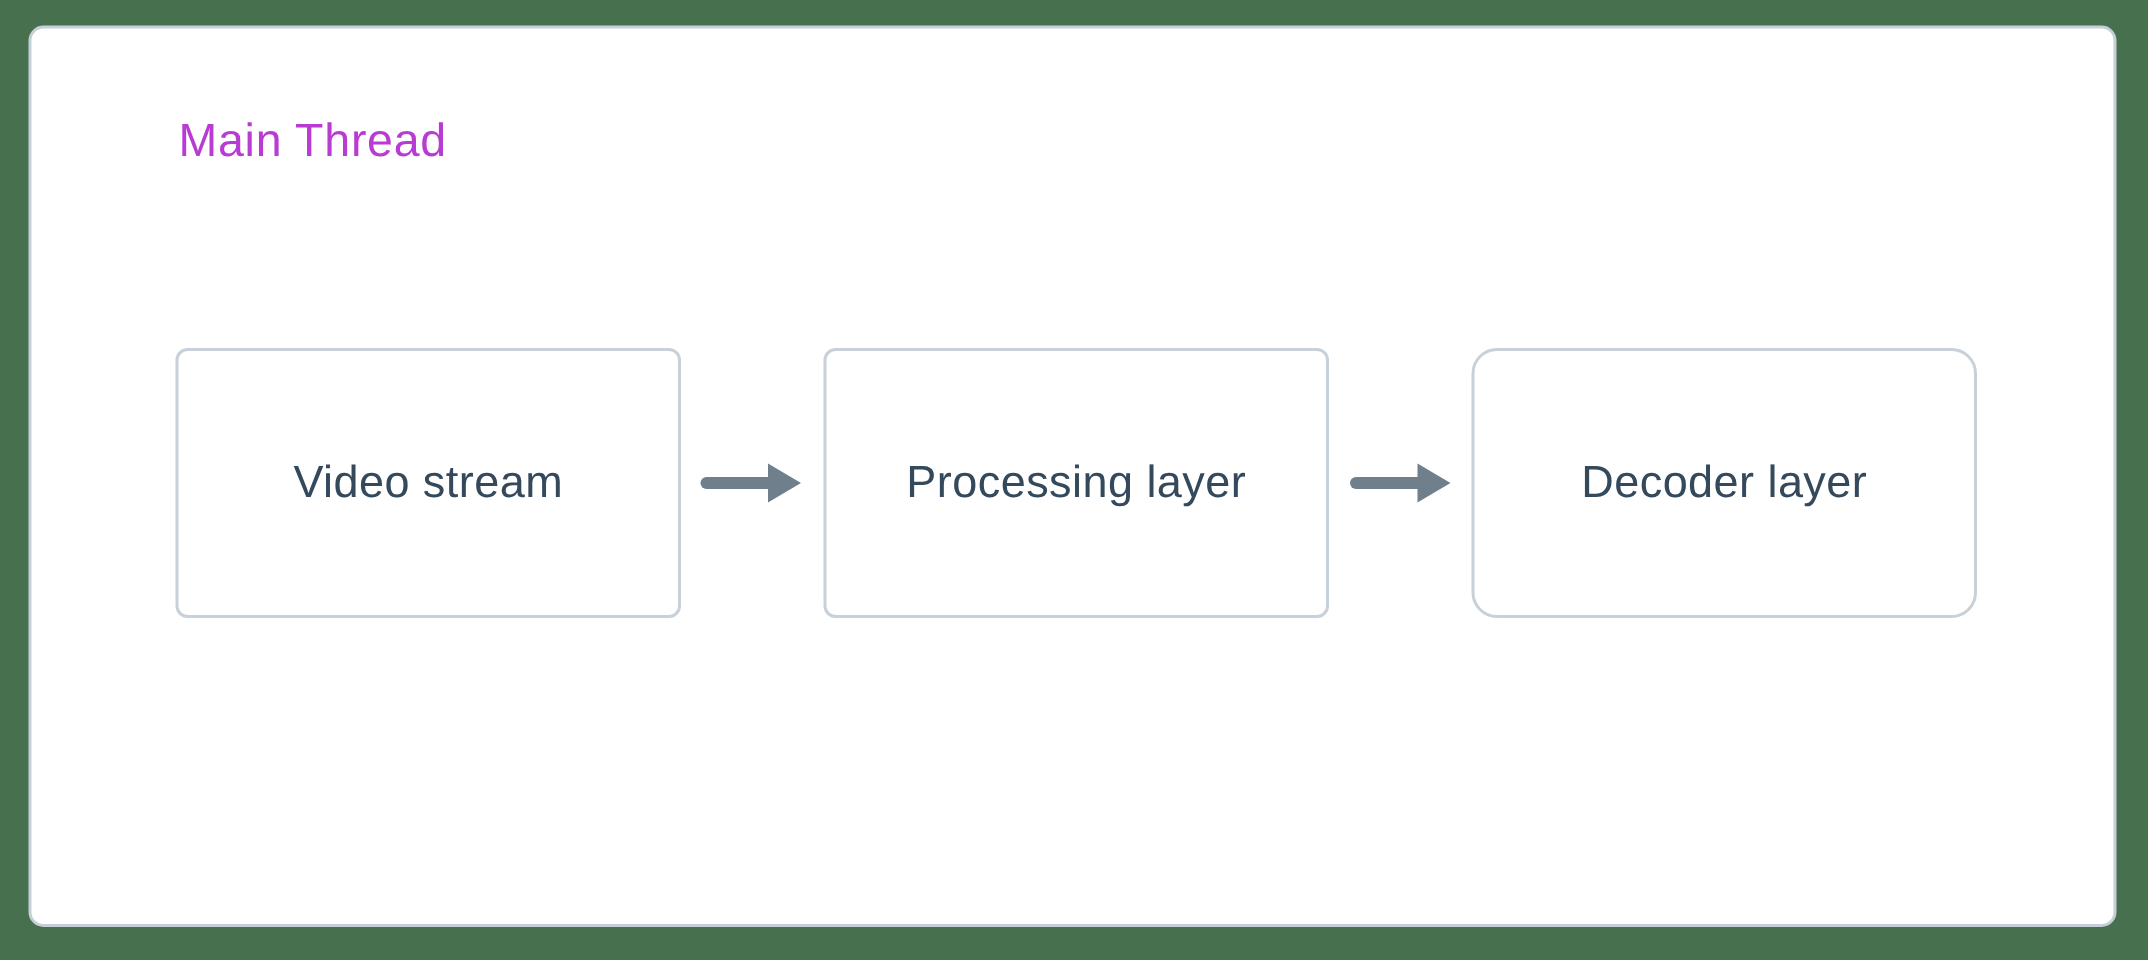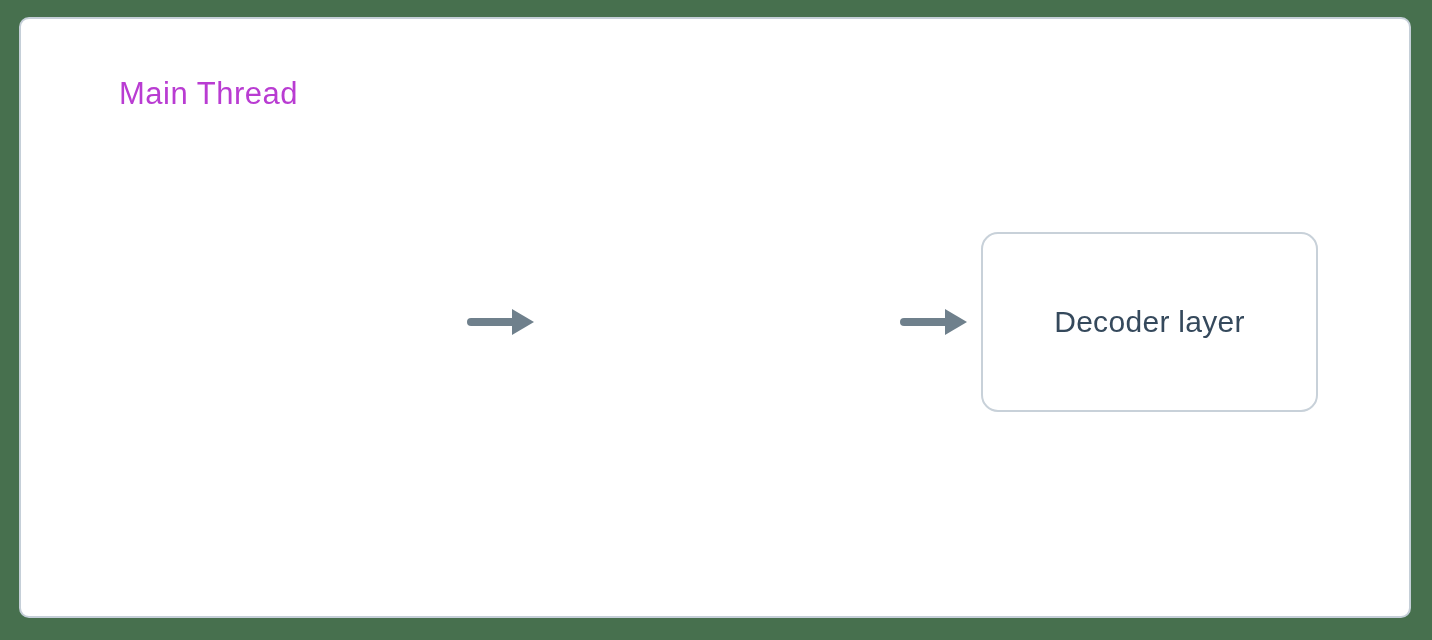--- a/index.html
+++ b/index.html
@@ -71,28 +71,34 @@
   .arrow-2 { left: 878px; }
   .arrow svg { display: block; width: 100%; height: 100%; }
 </style>
 </head>
 <body>
 
 <div class="panel">
 
   <div class="thread-title">Main Thread</div>
 
+  <div class="node node-1">
+    <span class="node-label">Video stream</span>
+  </div>
 
   <div class="arrow arrow-1">
     <svg viewBox="0 0 70 28" xmlns="http://www.w3.org/2000/svg" aria-hidden="true">
       <line x1="5" y1="14" x2="47" y2="14" stroke="var(--arrow)" stroke-width="8" stroke-linecap="round"></line>
       <polygon points="46,1 68,14 46,27" fill="var(--arrow)"></polygon>
     </svg>
   </div>
 
+  <div class="node node-2">
+    <span class="node-label">Processing layer</span>
+  </div>
 
   <div class="arrow arrow-2">
     <svg viewBox="0 0 70 28" xmlns="http://www.w3.org/2000/svg" aria-hidden="true">
       <line x1="5" y1="14" x2="47" y2="14" stroke="var(--arrow)" stroke-width="8" stroke-linecap="round"></line>
       <polygon points="46,1 68,14 46,27" fill="var(--arrow)"></polygon>
     </svg>
   </div>
 
   <div class="node node-3">
     <span class="node-label">Decoder layer</span>

